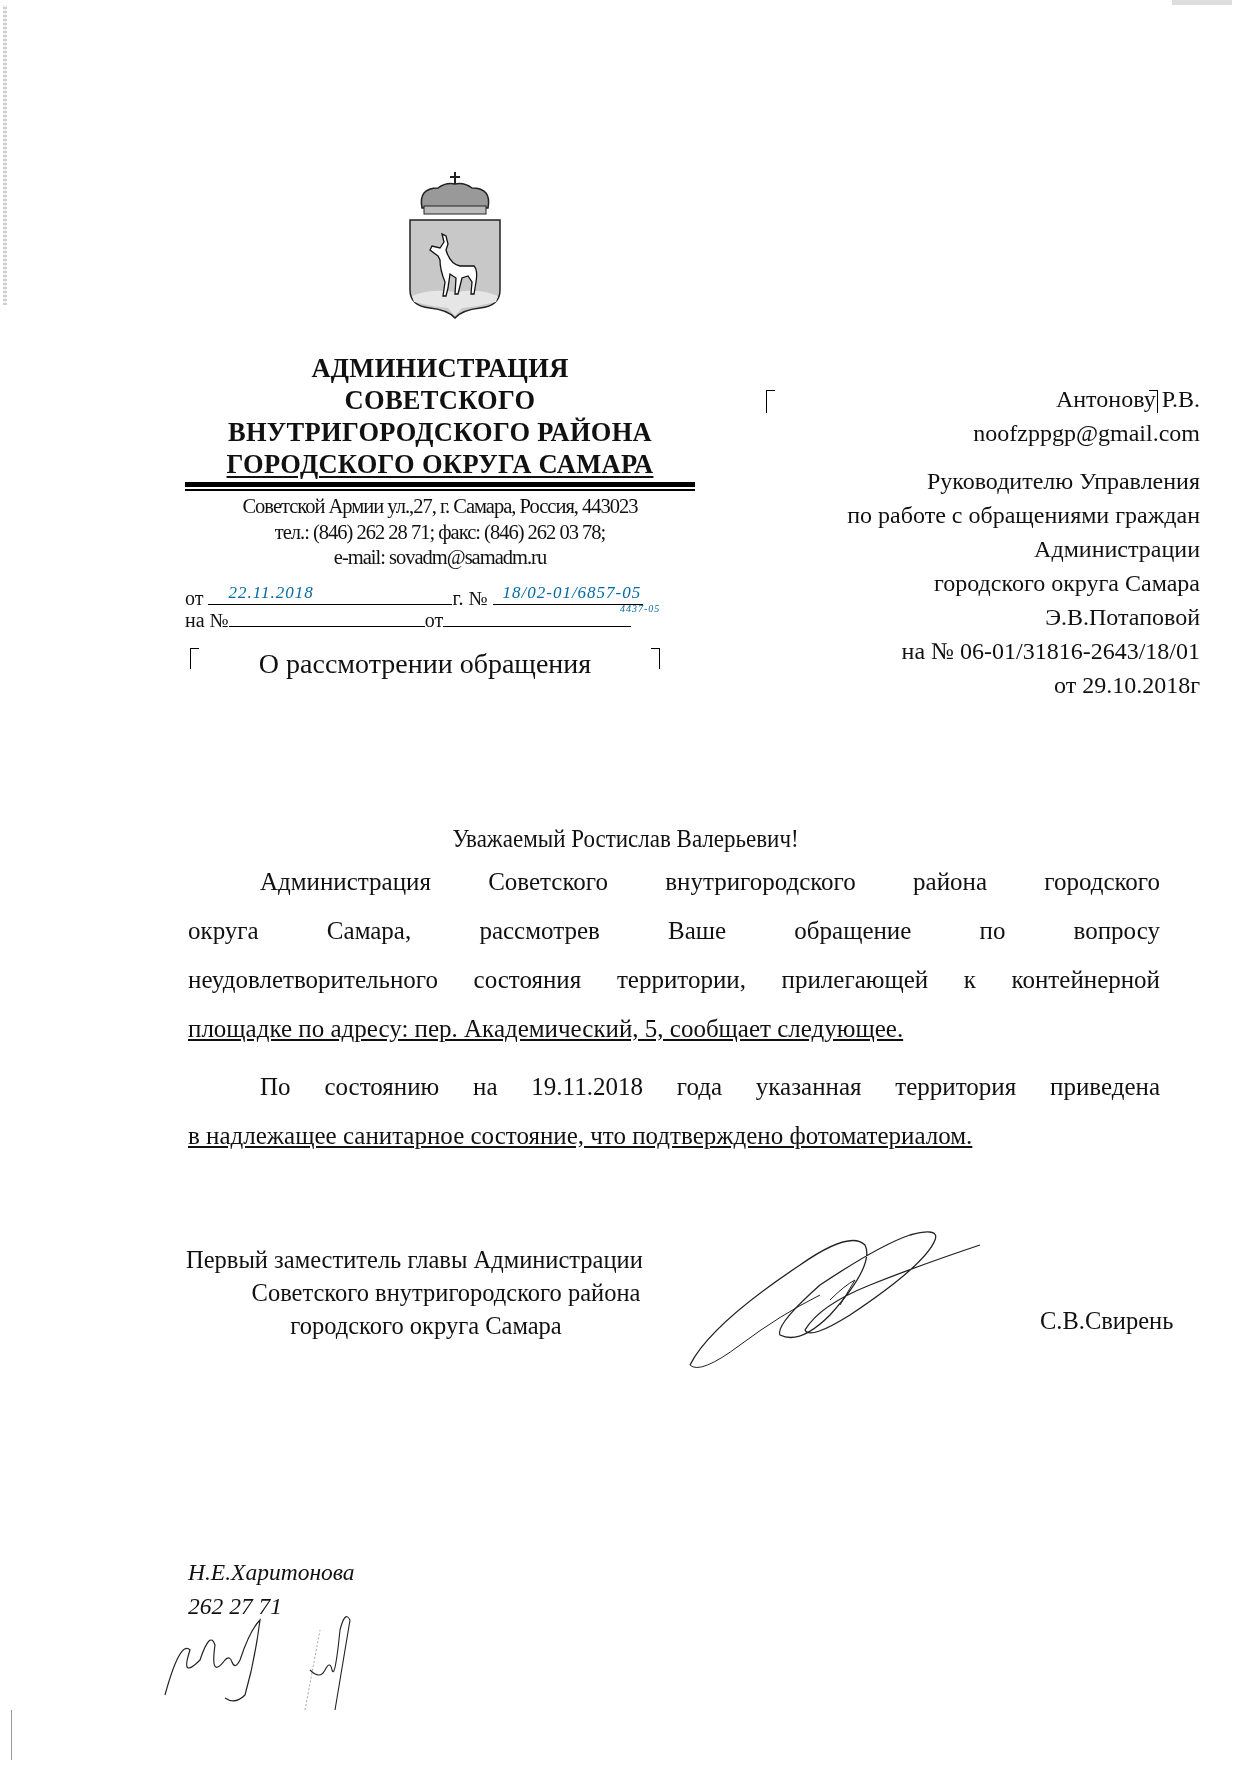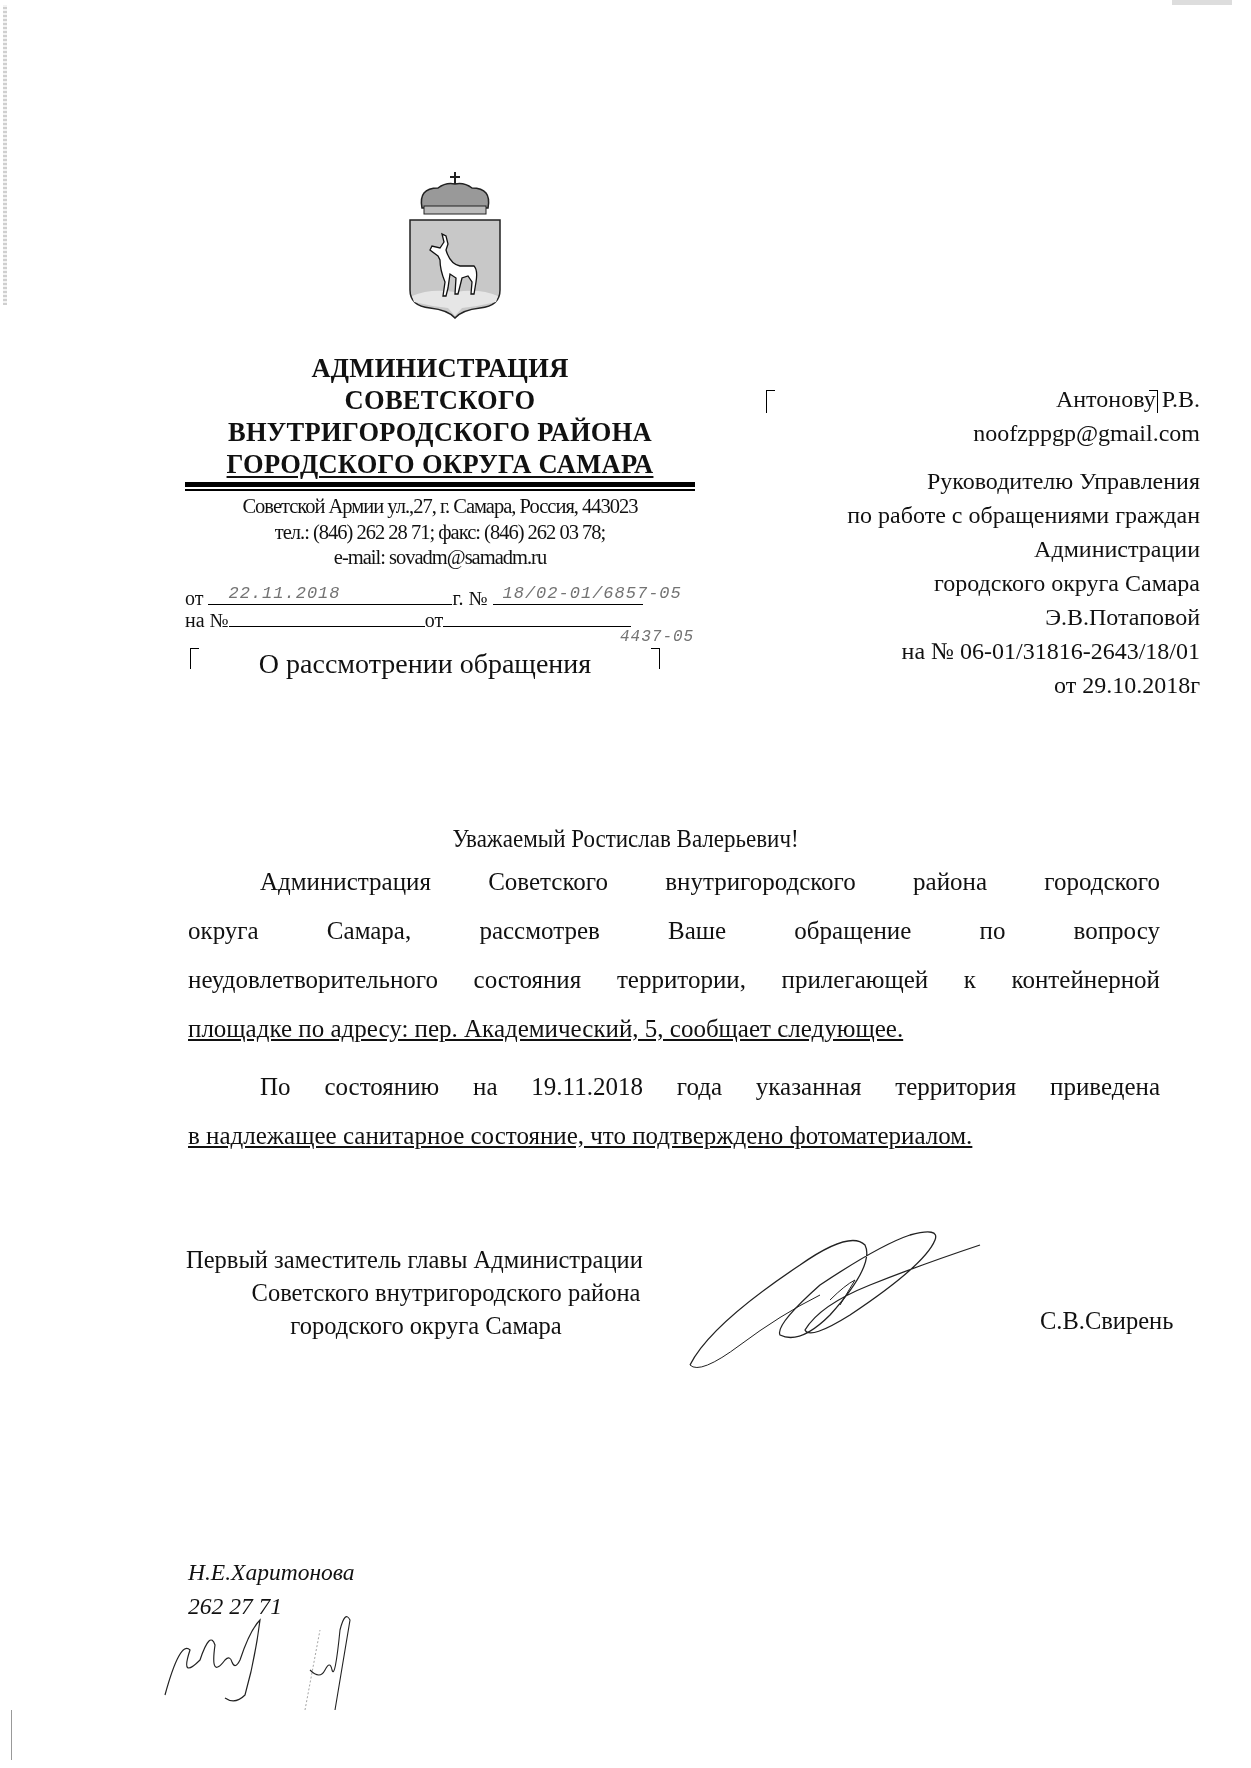--- a/index.html
+++ b/index.html
@@ -17,21 +17,21 @@
   .emblem { position: absolute; left: 400px; top: 170px; width: 110px; height: 150px; }
 
   .org-block { position: absolute; left: 185px; top: 352px; width: 510px; text-align: center; }
   .org-title { font-weight: bold; font-size: 26.5px; line-height: 32px; letter-spacing: .3px; }
   .org-title .u { text-decoration: underline; text-underline-offset: 3px; text-decoration-thickness: 2px; }
   .rule-thick { height: 5px; background: #000; margin-top: 2px; }
   .rule-thin { height: 2px; background: #000; margin-top: 2px; }
   .org-addr { font-size: 20.5px; line-height: 21px; margin-top: 5px; letter-spacing: -1px; }
 
   .regline { position: absolute; left: 185px; font-size: 20px; white-space: nowrap; }
-  .hand { font-family: Liberation Mono, monospace; font-style: italic; font-size: 17px; color: #737373; letter-spacing: 1px; }
+  .hand { font-family: Liberation Serif, serif; font-style: italic; font-size: 17px; color: #0369a1; letter-spacing: 1px; }
   .fill { display: inline-block; border-bottom: 1.5px solid #000; height: 18px; vertical-align: baseline; position: relative; }
   .fill span { position: absolute; left: 20px; bottom: 1px; }
 
   .subject { position: absolute; left: 190px; top: 648px; width: 470px; font-size: 28px; text-align: center; }
   .corner-l, .corner-r { position: absolute; top: 0; width: 8px; height: 20px; border-top: 1.5px solid #000; }
   .corner-l { left: 0; border-left: 1.5px solid #000; }
   .corner-r { right: 0; border-right: 1.5px solid #000; }
 
   .recipient { position: absolute; left: 740px; top: 382px; width: 460px; text-align: right; font-size: 24px; line-height: 34px; }
   .recipient .gap { height: 14px; }
@@ -81,21 +81,21 @@
   <div class="org-addr">Советской Армии ул.,27, г. Самара, Россия, 443023</div>
   <div class="org-addr">тел.: (846)  262 28 71; факс: (846)  262 03 78;</div>
   <div class="org-addr" style="margin-top:4px">e-mail: sovadm@samadm.ru</div>
 </div>
 
 <div class="regline" style="top:586px">
   <span>от</span>
   <span class="fill" style="width:244px"><span class="hand">22.11.2018</span></span><span>г. №</span>
   <span class="fill" style="width:150px"><span class="hand" style="left:10px">18/02-01/6857-05</span></span>
 </div>
-<div class="regline hand" style="top:628px; left:620px; font-size:16px">4437-05</div>
+<div class="regline hand" style="top:603px; left:620px; font-size:10px">4437-05</div>
 <div class="regline" style="top:608px">
   <span>на №</span><span class="fill" style="width:196px"><span></span></span><span>от</span><span class="fill" style="width:188px"><span></span></span>
 </div>
 
 <div class="subject">
   <div class="corner-l"></div>
   <div class="corner-r"></div>
   <span>О рассмотрении обращения</span>
 </div>
 

